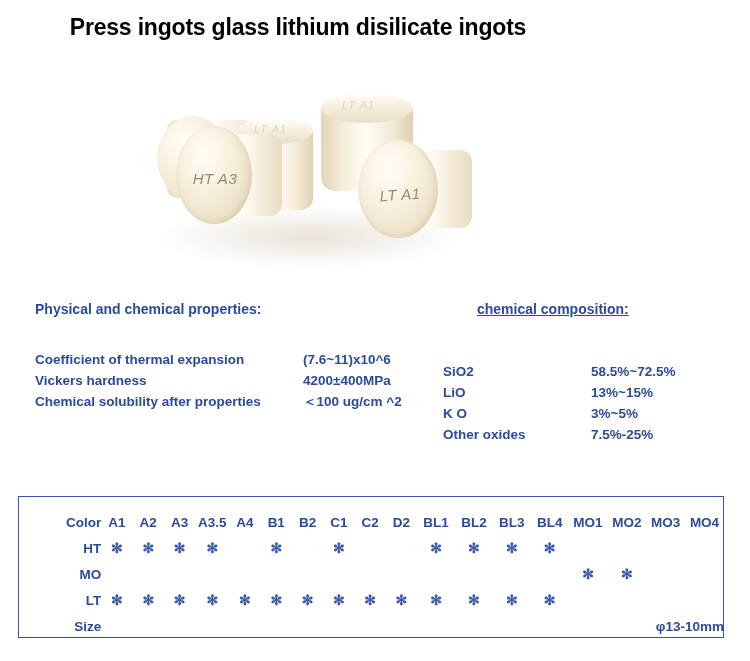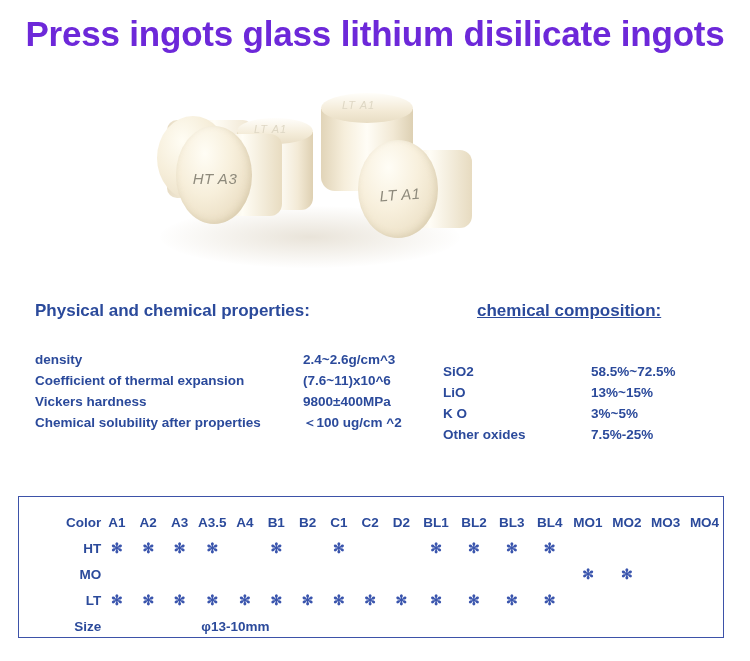--- a/index.html
+++ b/index.html
@@ -14,26 +14,26 @@
     overflow: hidden;
     font-family: "Liberation Sans", sans-serif;
     color: #2b4a9b;
   }
 
   
   .page-title {
     position: absolute;
     left: 0;
     top: 14px;
-    width: 750px;
+    width: 596px;
     text-align: center;
-    font-size: 35px;
+    font-size: 23px;
     font-weight: 700;
     letter-spacing: -0.2px;
-    color: #6d28d9;
+    color: #000000;
     white-space: nowrap;
   }
 
   
   .product-photo {
     position: absolute;
     left: 150px;
     top: 88px;
     width: 330px;
     height: 195px;
@@ -76,21 +76,21 @@
   }
   .shadow-blur {
     position: absolute;
     border-radius: 50%;
     background: radial-gradient(ellipse at center, rgba(215,205,186,0.55) 0%, rgba(255,255,255,0) 72%);
   }
 
   
   .sec-heading {
     position: absolute;
-    font-size: 17px;
+    font-size: 14px;
     font-weight: 700;
     color: #2b4a9b;
     white-space: nowrap;
   }
   #props-heading { left: 35px; top: 301px; }
   #comp-heading  { left: 477px; top: 301px; text-decoration: underline; }
 
   .spec-table {
     position: absolute;
     border-collapse: collapse;
@@ -219,30 +219,26 @@
                 box-shadow: inset -2px -2px 6px rgba(200,186,156,0.45);"></div>
     <div class="ingot-label" style="left:10px; top:46px; width:64px; transform: rotate(-4deg);">LT A1</div>
   </div>
 </div>
 
 <div class="sec-heading" id="props-heading">Physical and chemical properties:</div>
 
 <table class="spec-table" id="props-table">
   <tbody>
     <tr>
-      <td class="k">density</td>
-      <td class="v">2.4~2.6g/cm^3</td>
-    </tr>
-    <tr>
       <td class="k">Coefficient of thermal expansion</td>
       <td class="v">(7.6~11)x10^6</td>
     </tr>
     <tr>
       <td class="k">Vickers hardness</td>
-      <td class="v">9800±400MPa</td>
+      <td class="v">4200±400MPa</td>
     </tr>
     <tr>
       <td class="k">Chemical solubility after properties</td>
       <td class="v">＜100  ug/cm ^2</td>
     </tr>
   </tbody>
 </table>
 
 <div class="sec-heading" id="comp-heading">chemical composition:</div>
 
@@ -350,17 +346,17 @@
           <td class="colcell-w"><span class="star">✻</span></td>
           <td class="colcell-w"><span class="star">✻</span></td>
           <td class="colcell-w"><span class="star">✻</span></td>
           <td class="colcell-w"></td>
           <td class="colcell-w"></td>
           <td class="colcell-w"></td>
           <td class="colcell-w"></td>
         </tr>
         <tr>
           <td class="rowhdr">Size</td>
-          <td class="size-val" colspan="18" style="text-align: left; padding-left: 100px;">φ13-10mm</td>
+          <td class="size-val" colspan="18" style="text-align: right; padding-left: 100px;">φ13-10mm</td>
         </tr>
       </tbody>
   </table>
 </div>
 
 </body></html>

